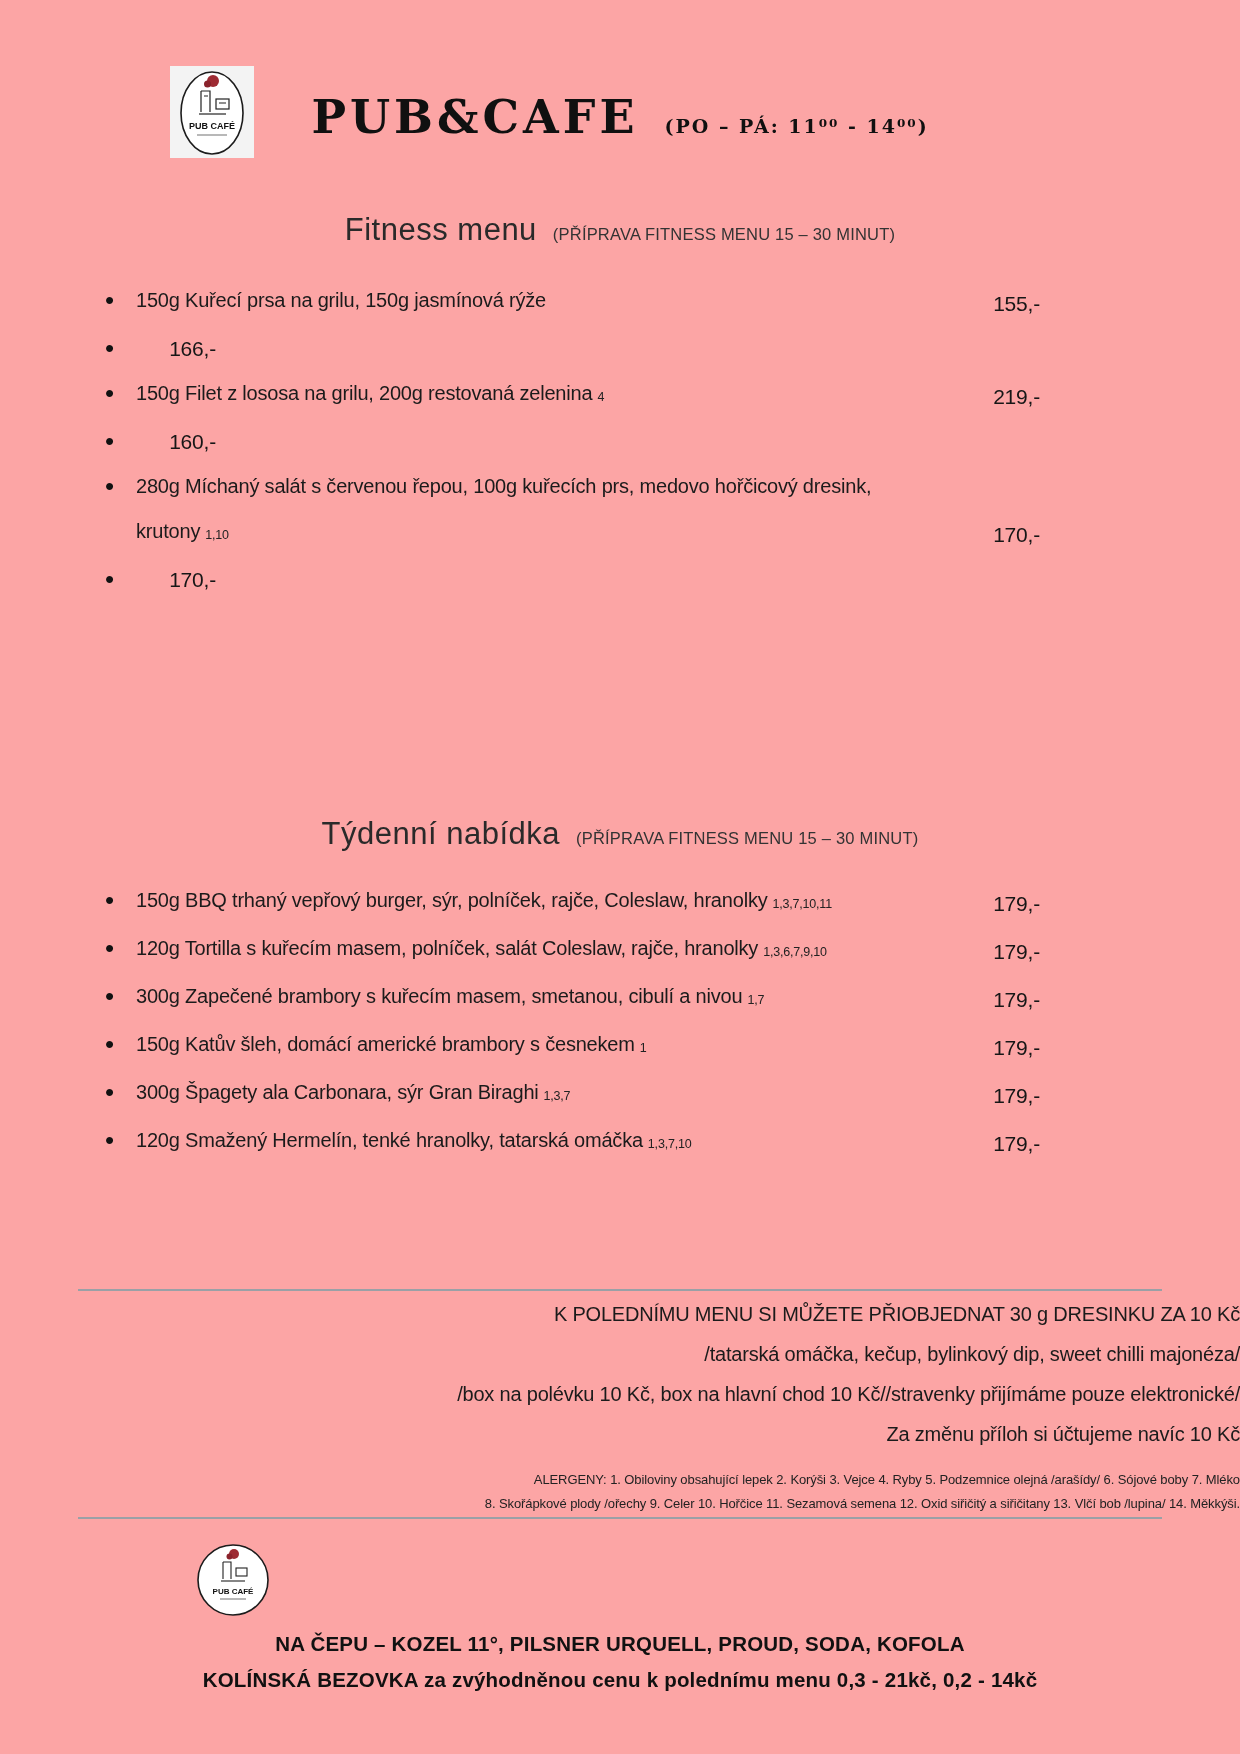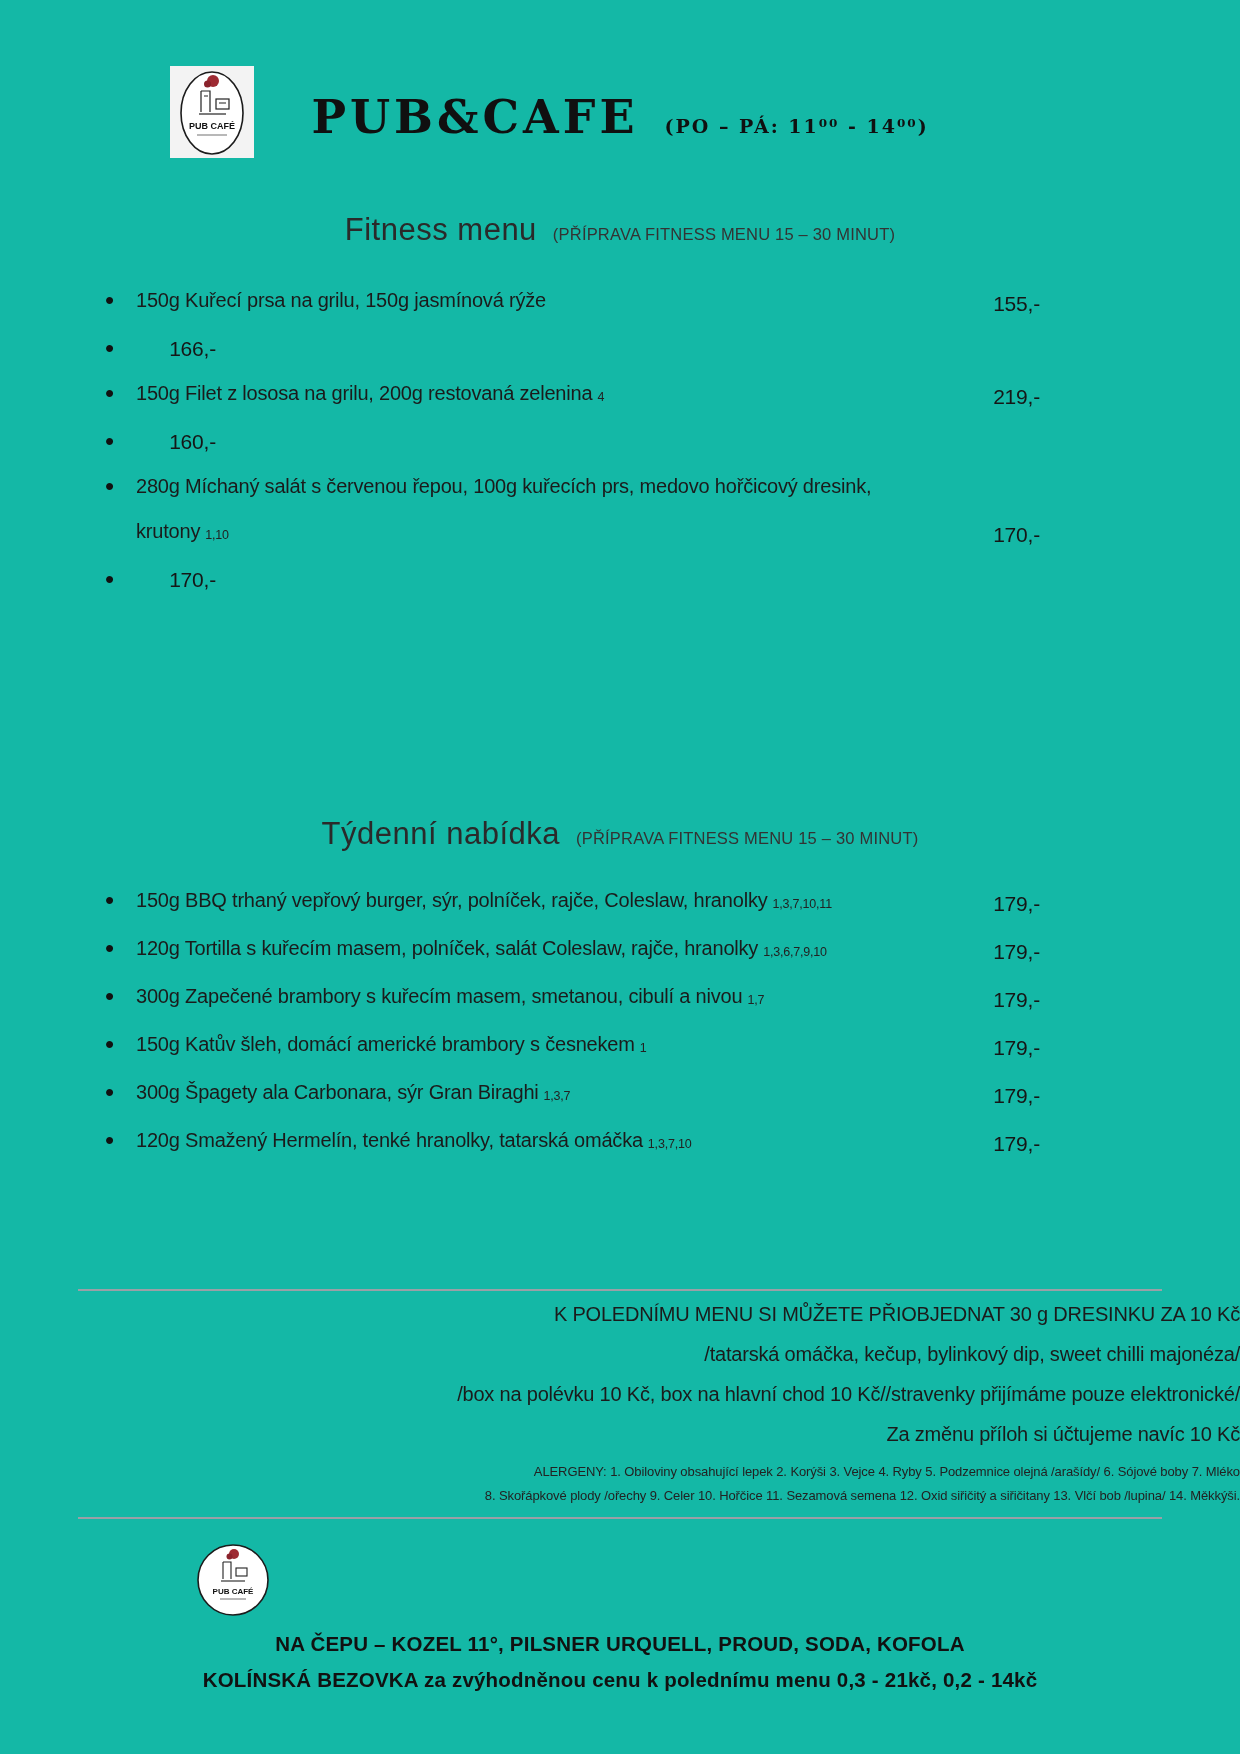--- a/index.html
+++ b/index.html
@@ -1,20 +1,20 @@
 <!DOCTYPE html>
 <html><head>
 <meta charset="utf-8">
 <style>
   html,body{margin:0;padding:0;background:#ffffff;}
   .page{
     position:relative;
     width:1240px;
     height:1754px;
-    background:#14b8a6;
+    background:#fca5a5;
     color:#1b1b1b;
     font-family:"Liberation Sans", sans-serif;
     overflow:hidden;
   }
 
   
   .logo-top{position:absolute;top:66px;left:170px;}
   .title-row{position:absolute;top:90px;left:0;width:100%;text-align:center;white-space:nowrap;}
   .brand-title{
     font-family:"DejaVu Serif", serif;
@@ -59,21 +59,21 @@
   .allergens{font-size:12.5px;margin-left:5px;position:relative;top:1px;color:#222;}
   .item-price{flex:none;width:80px;text-align:right;font-size:21px;color:#161616;}
 
   
   .rule{position:absolute;left:78px;right:78px;height:0;border-top:2px solid #9aa0a6;}
   #rule-top{top:1289px;}
   #rule-bottom{top:1517px;}
 
   .footer-notes{position:absolute;top:1294px;left:0;width:100%;text-align:right;}
   .footer-line{font-size:20px;line-height:40px;color:#1b1b1b;letter-spacing:-0.2px;}
-  .allergen-block{margin-top:6px;}
+  .allergen-block{margin-top:14px;}
   .allergen-line{font-size:13px;line-height:24px;color:#222;letter-spacing:-0.1px;}
 
   
   .logo-bottom{position:absolute;top:1543px;left:196px;}
   .bottom-lines{position:absolute;top:1626px;left:0;width:100%;text-align:center;}
   .bottom-line{
     font-size:20.5px;
     font-weight:bold;
     line-height:36px;
     color:#111111;

